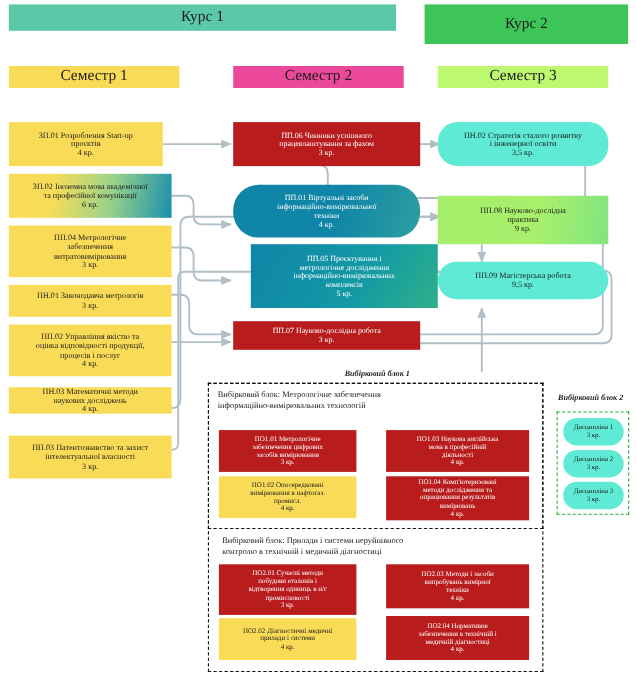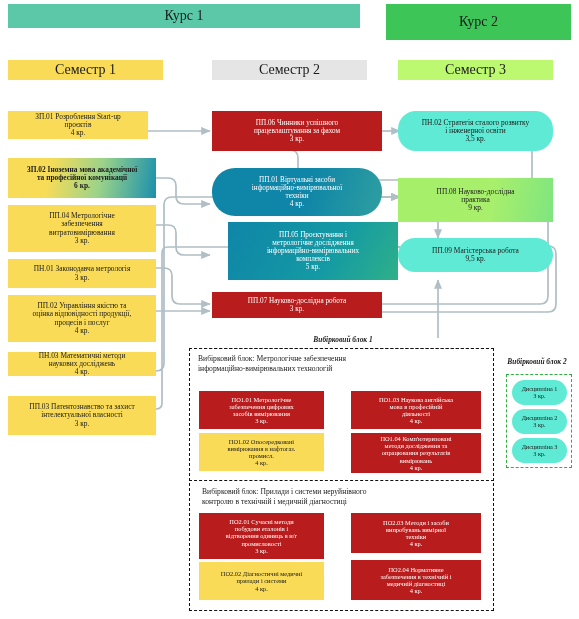--- a/index.html
+++ b/index.html
@@ -7,26 +7,26 @@
     width:579px;height:619px;position:relative;overflow:hidden;
     font-family:"Liberation Serif","DejaVu Serif",serif;
     color:#1b1b1b;
   }
   .box{position:absolute;box-sizing:border-box;display:flex;align-items:center;
        justify-content:center;text-align:center;line-height:1.12;}
   .hdr{font-size:14px;}
   .course1{background:#5bc9a8;}
   .course2{background:#3dc558;}
   .sem1{background:#f9db57;}
-  .sem2{background:#e5e5e5;}
+  .sem2{background:#ec4899;}
   .sem3{background:#bdf871;}
   .yel{background:#f9db57;font-size:7.4px;}
   .tea{background:#b91c1c;font-size:7.2px;}
   .grn{background:#5eead4;font-size:7.4px;border-radius:18px;}
-  .gradyel{background:linear-gradient(100deg,#f9db57 0%,#f7dc57 28%,#9ad38a 62%,#1a8fad 100%);font-size:7.4px;font-weight:bold;}
+  .gradyel{background:linear-gradient(100deg,#f9db57 0%,#f7dc57 28%,#9ad38a 62%,#1a8fad 100%);font-size:7.4px;}
   .gradtea1{background:linear-gradient(105deg,#0f85a8 0%,#0f85a8 55%,#2e9fa0 100%);font-size:7.2px;}
   .gradtea2{background:linear-gradient(120deg,#0f85a8 0%,#149aa4 60%,#2fb089 100%);font-size:7.2px;}
   .gradgrn{background:linear-gradient(100deg,#a5ef6a 0%,#a8ef6c 60%,#7fe57f 100%);font-size:7.4px;}
   .small{font-size:6.4px;line-height:1.13;}
   .tiny{font-size:6.2px;line-height:1.12;}
   .dash{position:absolute;box-sizing:border-box;border:1.6px dashed #111;}
   .dashg{position:absolute;box-sizing:border-box;border:1.6px dashed #2fae3c;}
   .capt{position:absolute;font-style:italic;font-weight:bold;font-size:7.4px;}
   .capt2{position:absolute;font-size:7.6px;line-height:1.35;}
   svg.links{position:absolute;left:0;top:0;width:579px;height:619px;pointer-events:none;}
@@ -65,21 +65,21 @@
   <path class="ln" d="M438,338 V280" marker-end="url(#ah)"></path>
 </svg>
 
 <div class="box hdr course1" style="left:8px;top:4px;width:352px;height:24px;">Курс 1</div>
 <div class="box hdr course2" style="left:386px;top:4px;width:185px;height:36px;">Курс 2</div>
 
 <div class="box hdr sem1" style="left:8px;top:60px;width:155px;height:20px;">Семестр 1</div>
 <div class="box hdr sem2" style="left:212px;top:60px;width:155px;height:20px;">Семестр 2</div>
 <div class="box hdr sem3" style="left:398px;top:60px;width:155px;height:20px;">Семестр 3</div>
 
-<div class="box yel" style="left: 8px; top: 111px; width: 140px; height: 28px; white-space: pre-line;">ЗП.01 Розроблення Start-up
+<div class="box yel" style="left: 8px; top: 111px; width: 140px; height: 40px; white-space: pre-line;">ЗП.01 Розроблення Start-up
 проєктів
 4 кр.</div>
 <div class="box gradyel" style="left: 8px; top: 158px; width: 148px; height: 40px; white-space: pre-line;">ЗП.02 Іноземна мова академічної
 та професійної комунікації
 6 кр.</div>
 <div class="box yel" style="left: 8px; top: 205px; width: 148px; height: 47px; white-space: pre-line;">ПП.04 Метрологічне
 забезпечення
 витратовимірювання
 3 кр.</div>
 <div class="box yel" style="left: 8px; top: 259px; width: 148px; height: 29px; white-space: pre-line;">ПН.01 Законодавча метрологія

